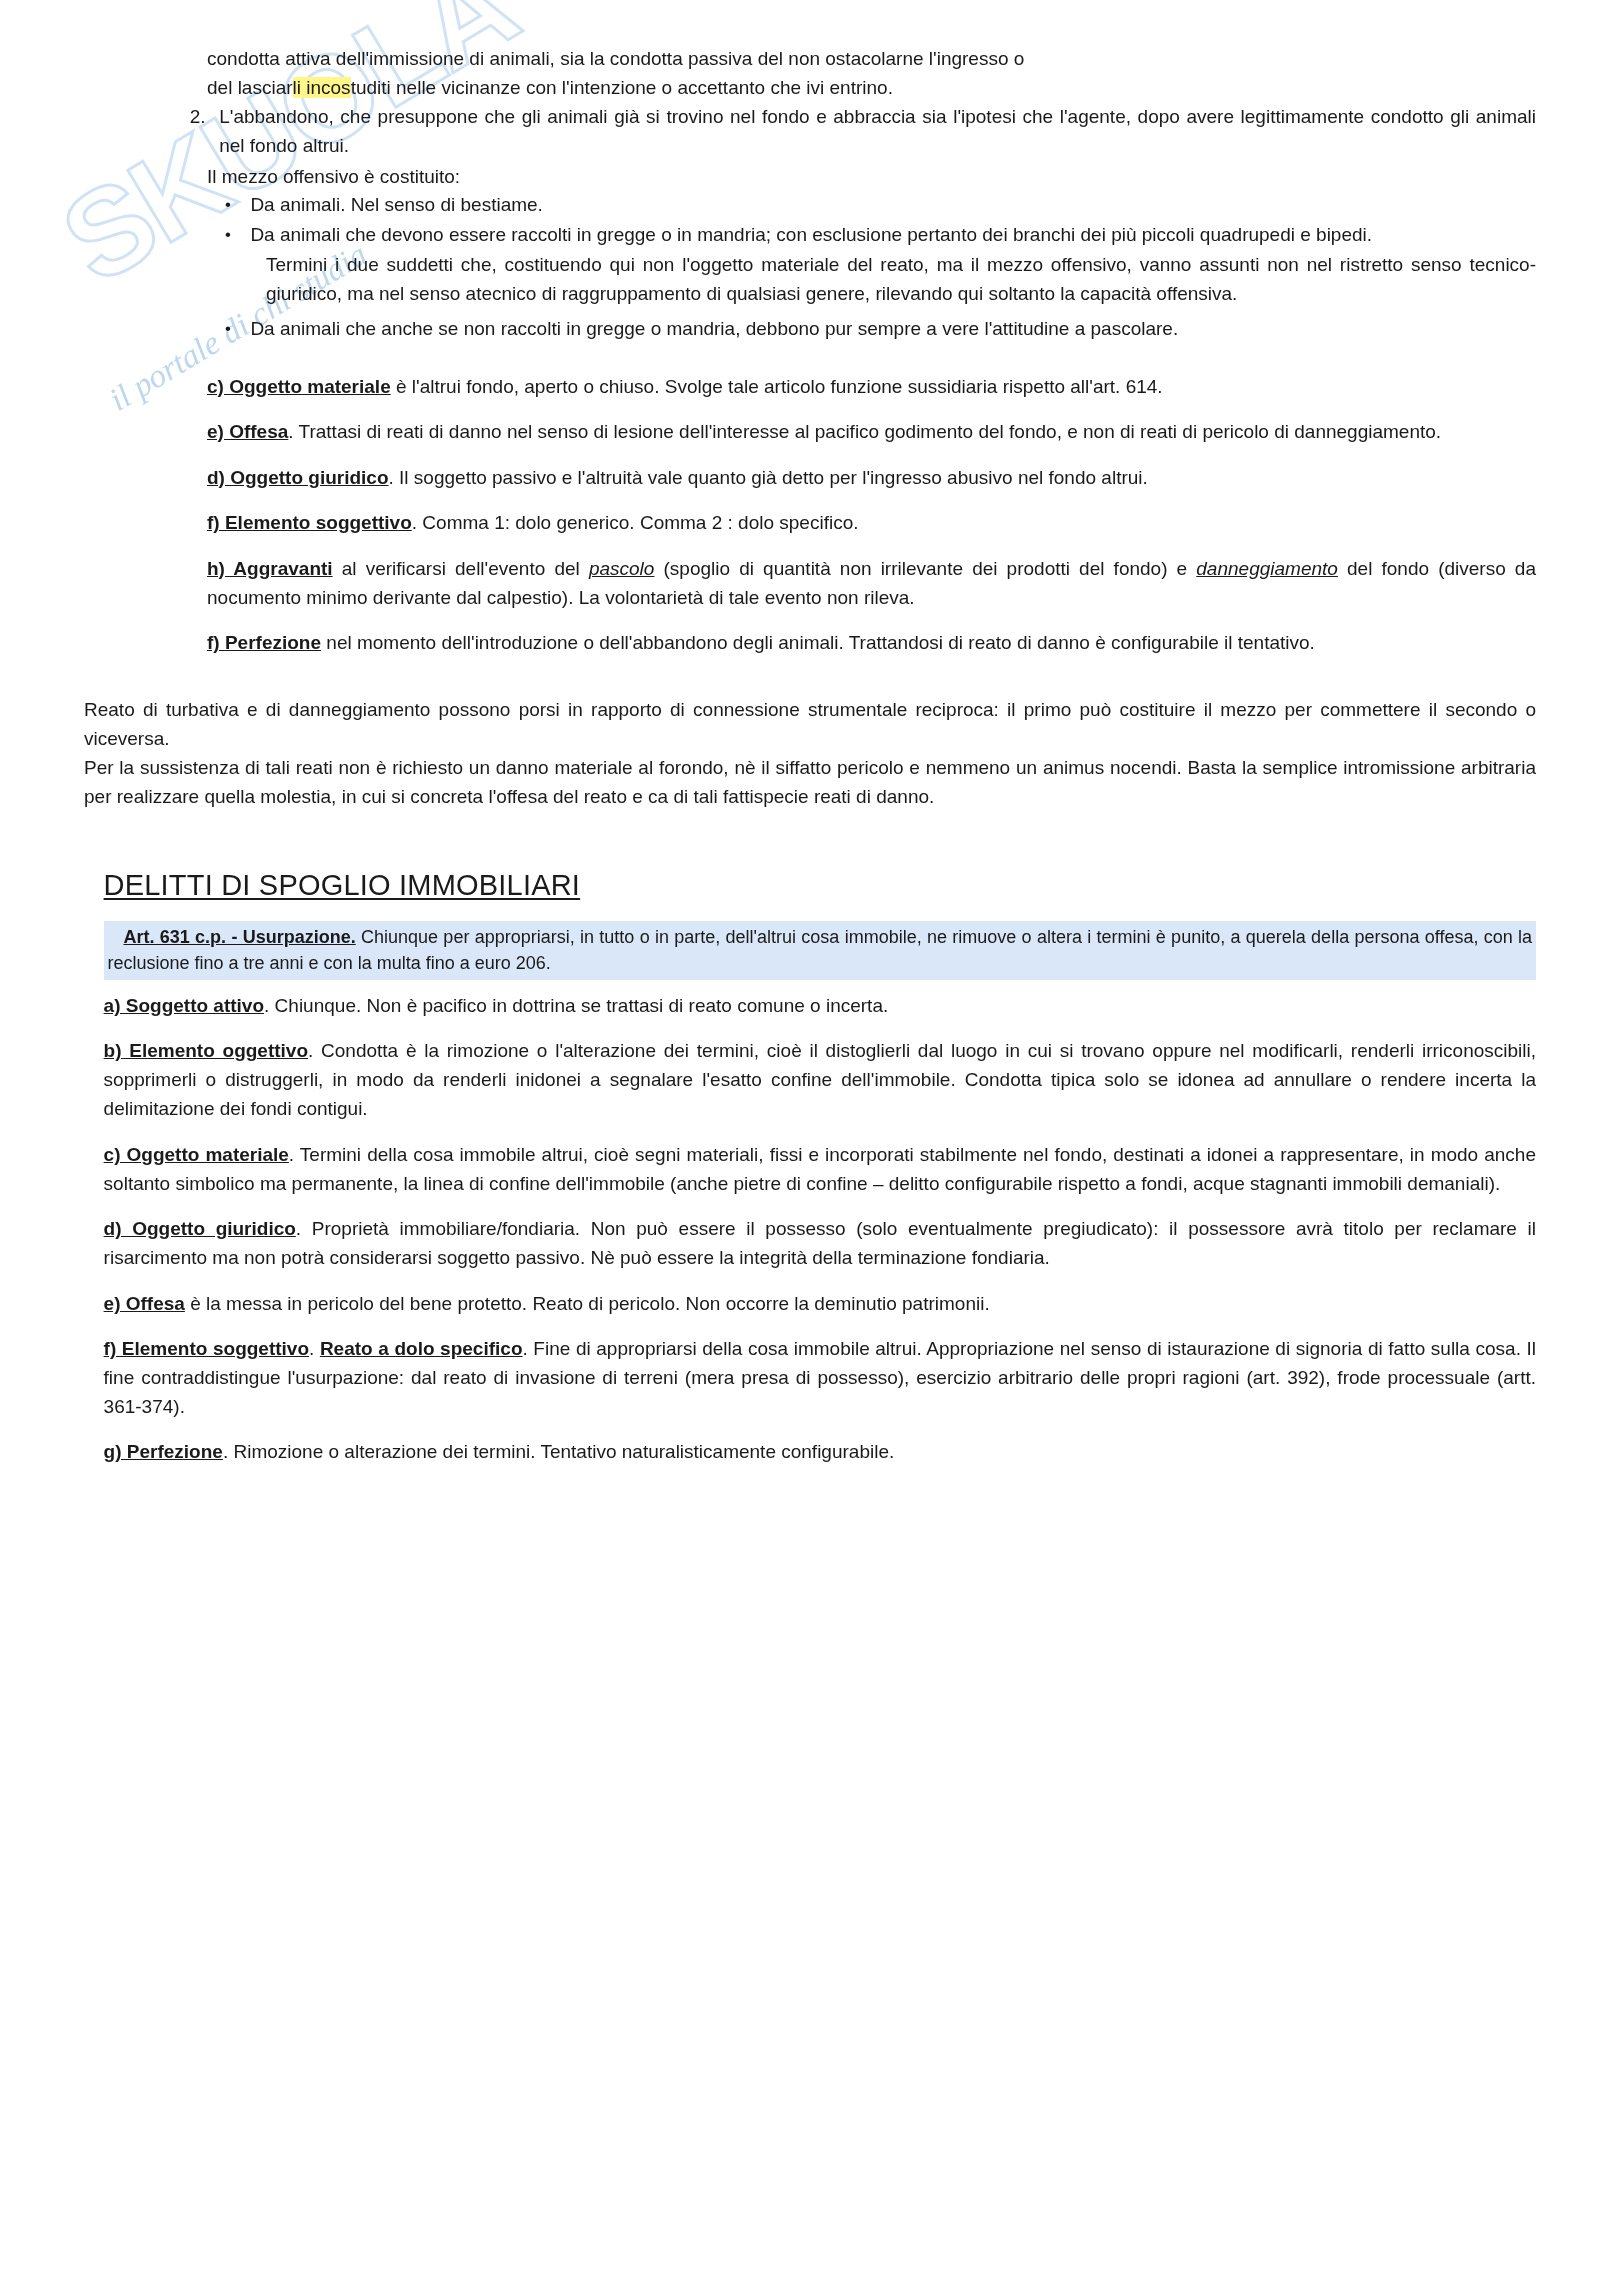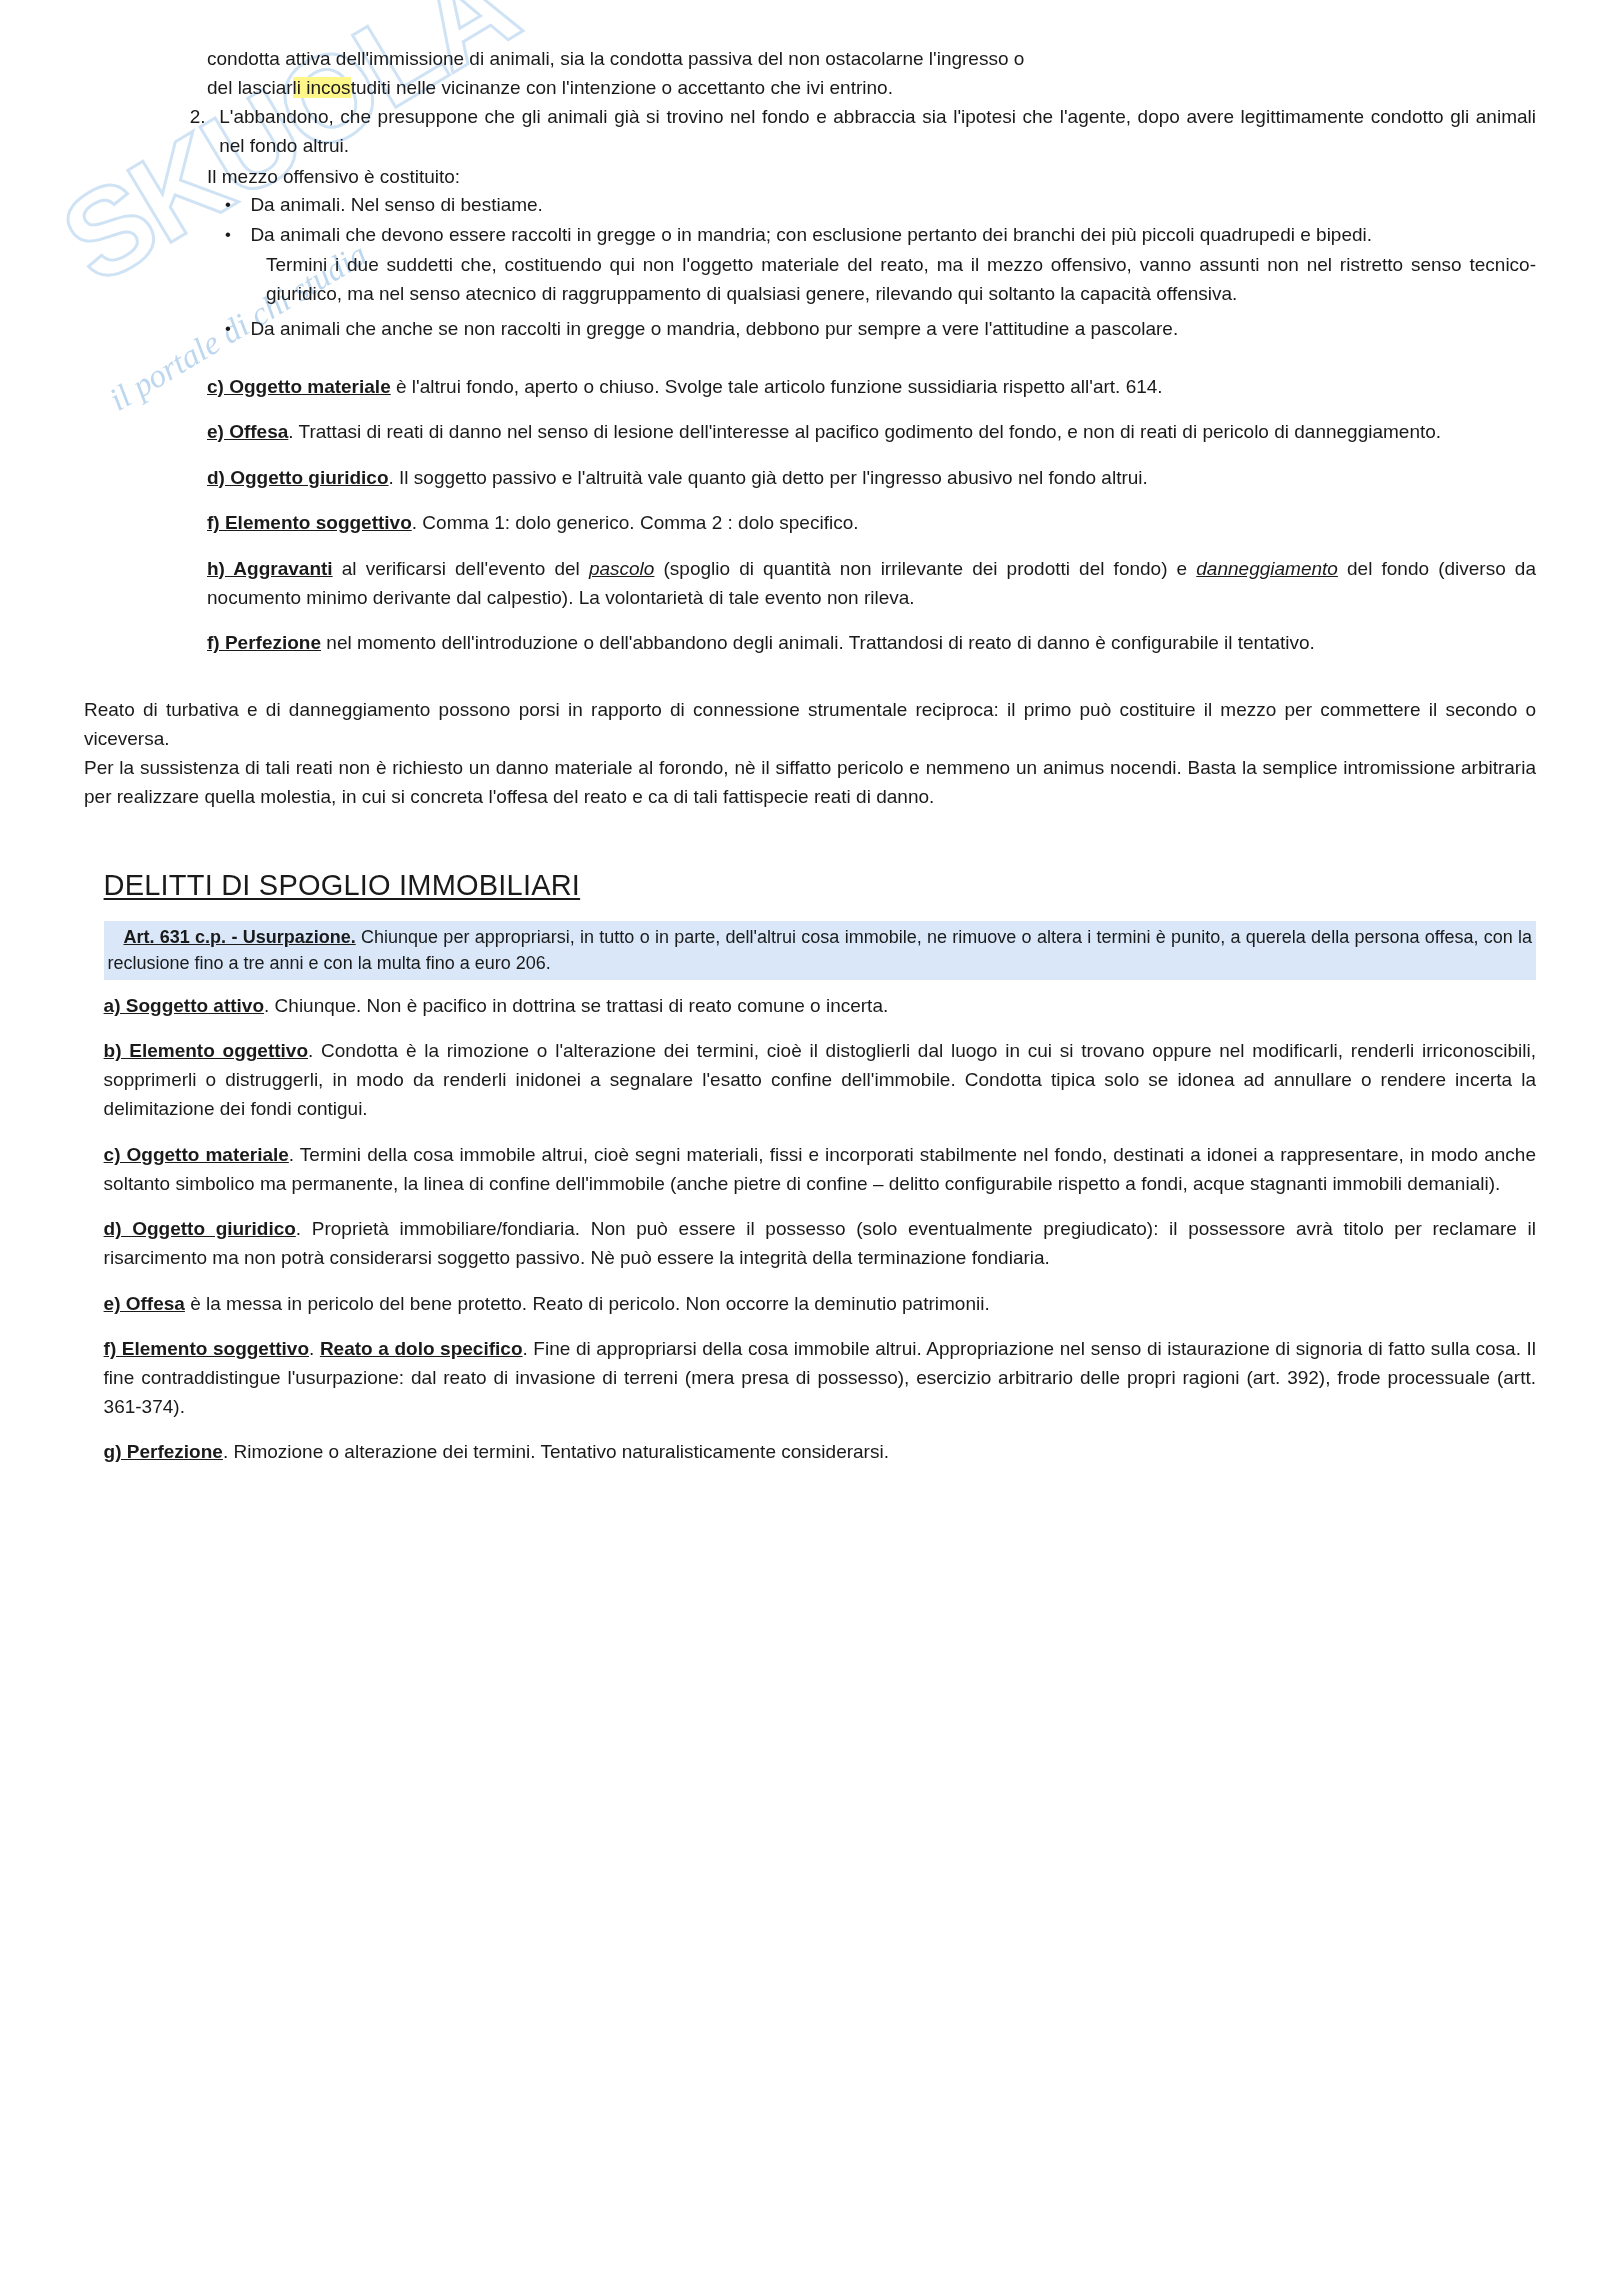--- a/index.html
+++ b/index.html
@@ -207,18 +207,18 @@
       <p class="para"><span class="lead">b) Elemento oggettivo</span><span>. Condotta è la rimozione o l'alterazione dei termini, cioè il distoglierli dal luogo in cui si trovano oppure nel modificarli, renderli irriconoscibili, sopprimerli o distruggerli, in modo da renderli inidonei a segnalare l'esatto confine dell'immobile. Condotta tipica solo se idonea ad annullare o rendere incerta la delimitazione dei fondi contigui.</span></p>
 
       <p class="para"><span class="lead">c) Oggetto materiale</span><span>. Termini della cosa immobile altrui, cioè segni materiali, fissi e incorporati stabilmente nel fondo, destinati a idonei a rappresentare, in modo anche soltanto simbolico ma permanente, la linea di confine dell'immobile (anche pietre di confine – delitto configurabile rispetto a fondi, acque stagnanti immobili demaniali).</span></p>
 
       <p class="para"><span class="lead">d) Oggetto giuridico</span><span>. Proprietà immobiliare/fondiaria. Non può essere il possesso (solo eventualmente pregiudicato): il possessore avrà titolo per reclamare il risarcimento ma non potrà considerarsi soggetto passivo. Nè può essere la integrità della terminazione fondiaria.</span></p>
 
       <p class="para"><span class="lead">e) Offesa</span><span> è la messa in pericolo del bene protetto. Reato di pericolo. Non occorre la deminutio patrimonii.</span></p>
 
       <p class="para"><span class="lead">f) Elemento soggettivo</span><span>. </span><span class="lead">Reato a dolo specifico</span><span>. Fine di appropriarsi della cosa immobile altrui. Appropriazione nel senso di istaurazione di signoria di fatto sulla cosa. Il fine contraddistingue l'usurpazione: dal reato di invasione di terreni (mera presa di possesso), esercizio arbitrario delle propri ragioni (art. 392), frode processuale (artt. 361-374).</span></p>
 
-      <p class="para"><span class="lead">g) Perfezione</span><span>. Rimozione o alterazione dei termini. Tentativo naturalisticamente considerarsi.</span></p>
+      <p class="para"><span class="lead">g) Perfezione</span><span>. Rimozione o alterazione dei termini. Tentativo naturalisticamente configurabile.</span></p>
     </div>
 
   </div>
 </div>
 
 
 </body></html>

